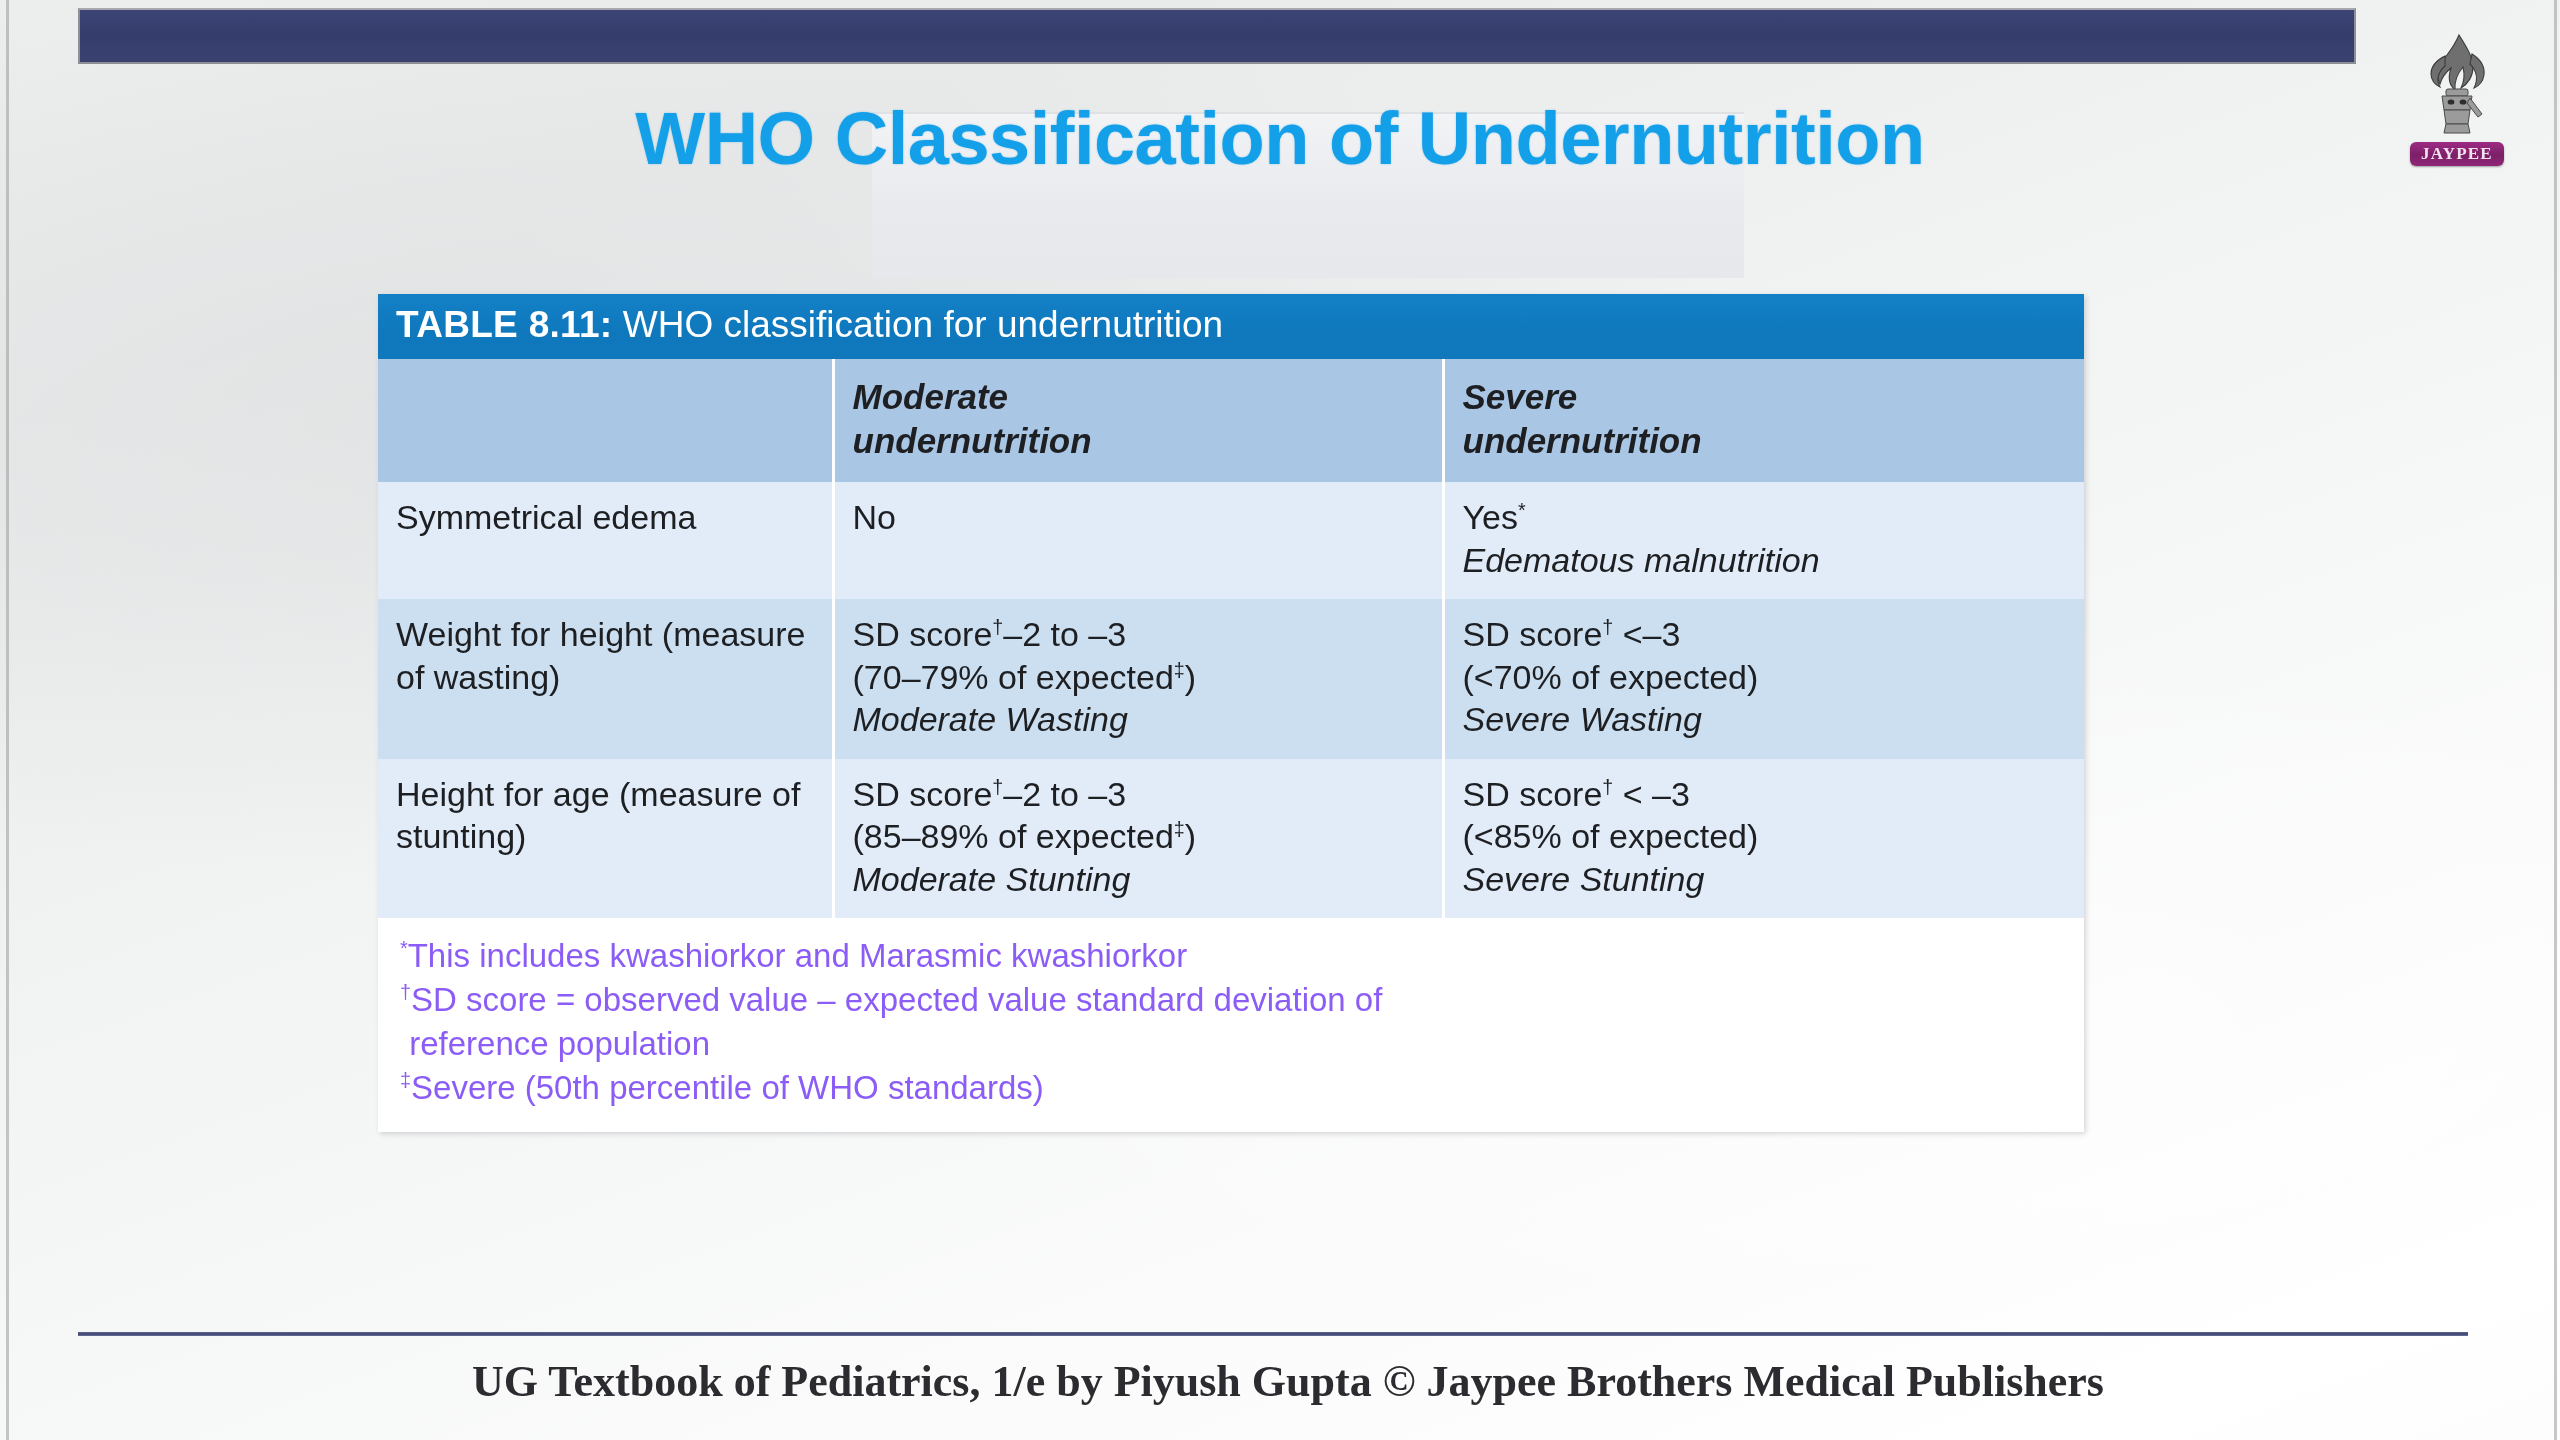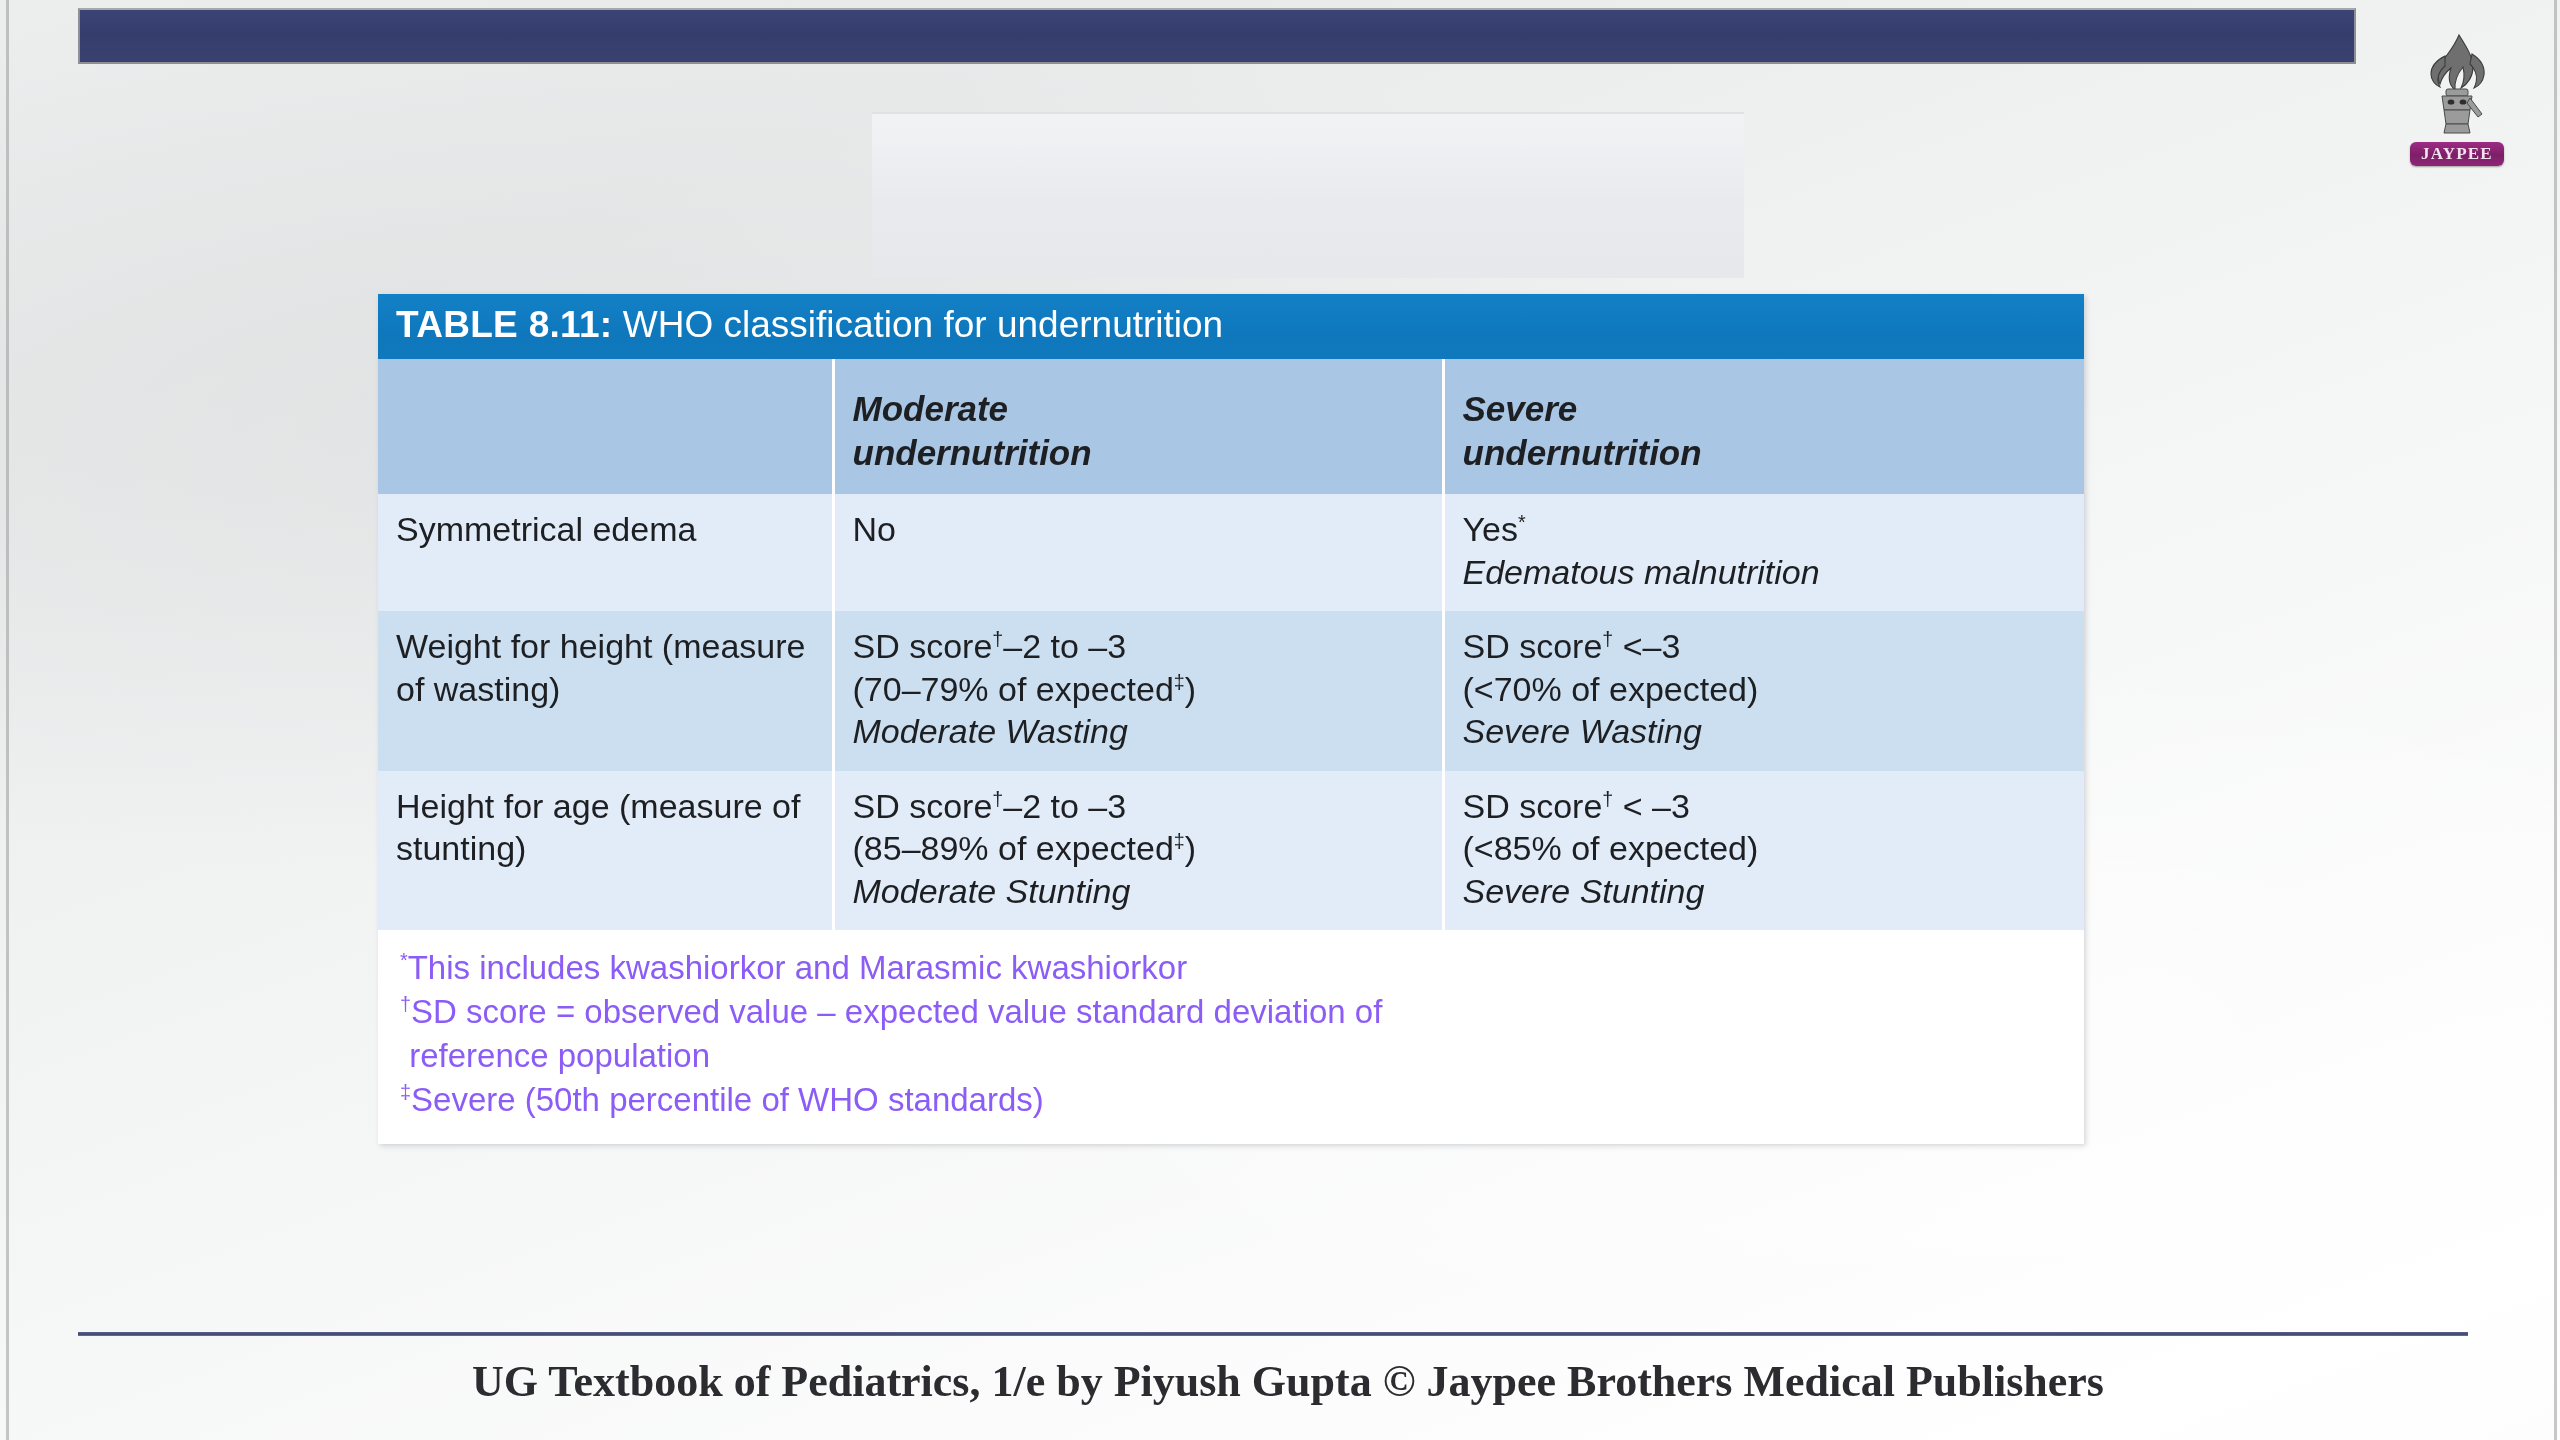--- a/index.html
+++ b/index.html
@@ -146,21 +146,21 @@
     border-right:3px solid #ffffff;
   }
   table.who th:last-child, table.who td:last-child{ border-right:none; }
 
   
   tr.hdr th{
     background:#a9c6e4;
     font-weight:bold;
     font-style:italic;
     font-size:35px;
-    padding-top:28px;
+    padding-top:16px;
     padding-bottom:20px;
     height:104px;
   }
 
   tr.r-light td{ background:#e2ecf8; }
   tr.r-mid   td{ background:#ccdff0; }
 
   td .em{ font-style:italic; }
   sup{ font-size:.58em; vertical-align:super; line-height:0; }
 
@@ -219,20 +219,21 @@
         <path d="M26 78 L52 78 L50 92 L28 92 Z"></path>
         <path d="M52 66 L64 82 L60 85 L49 71 Z"></path>
         <path d="M28 92 L50 92 L52 101 L26 101 Z"></path>
       </g>
     </svg>
     <span class="badge">JAYPEE</span>
   </div>
 
   <div id="ghost-box"></div>
 
+  <h1 id="title">WHO Classification of Undernutrition</h1>
 
   <div id="table-wrap">
 
     <div id="table-caption"><span class="lbl">TABLE 8.11:</span><span class="txt"> WHO classification for undernutrition</span></div>
 
     <table class="who">
       <colgroup>
           <col class="c1">
           <col class="c2">
           <col class="c3">

